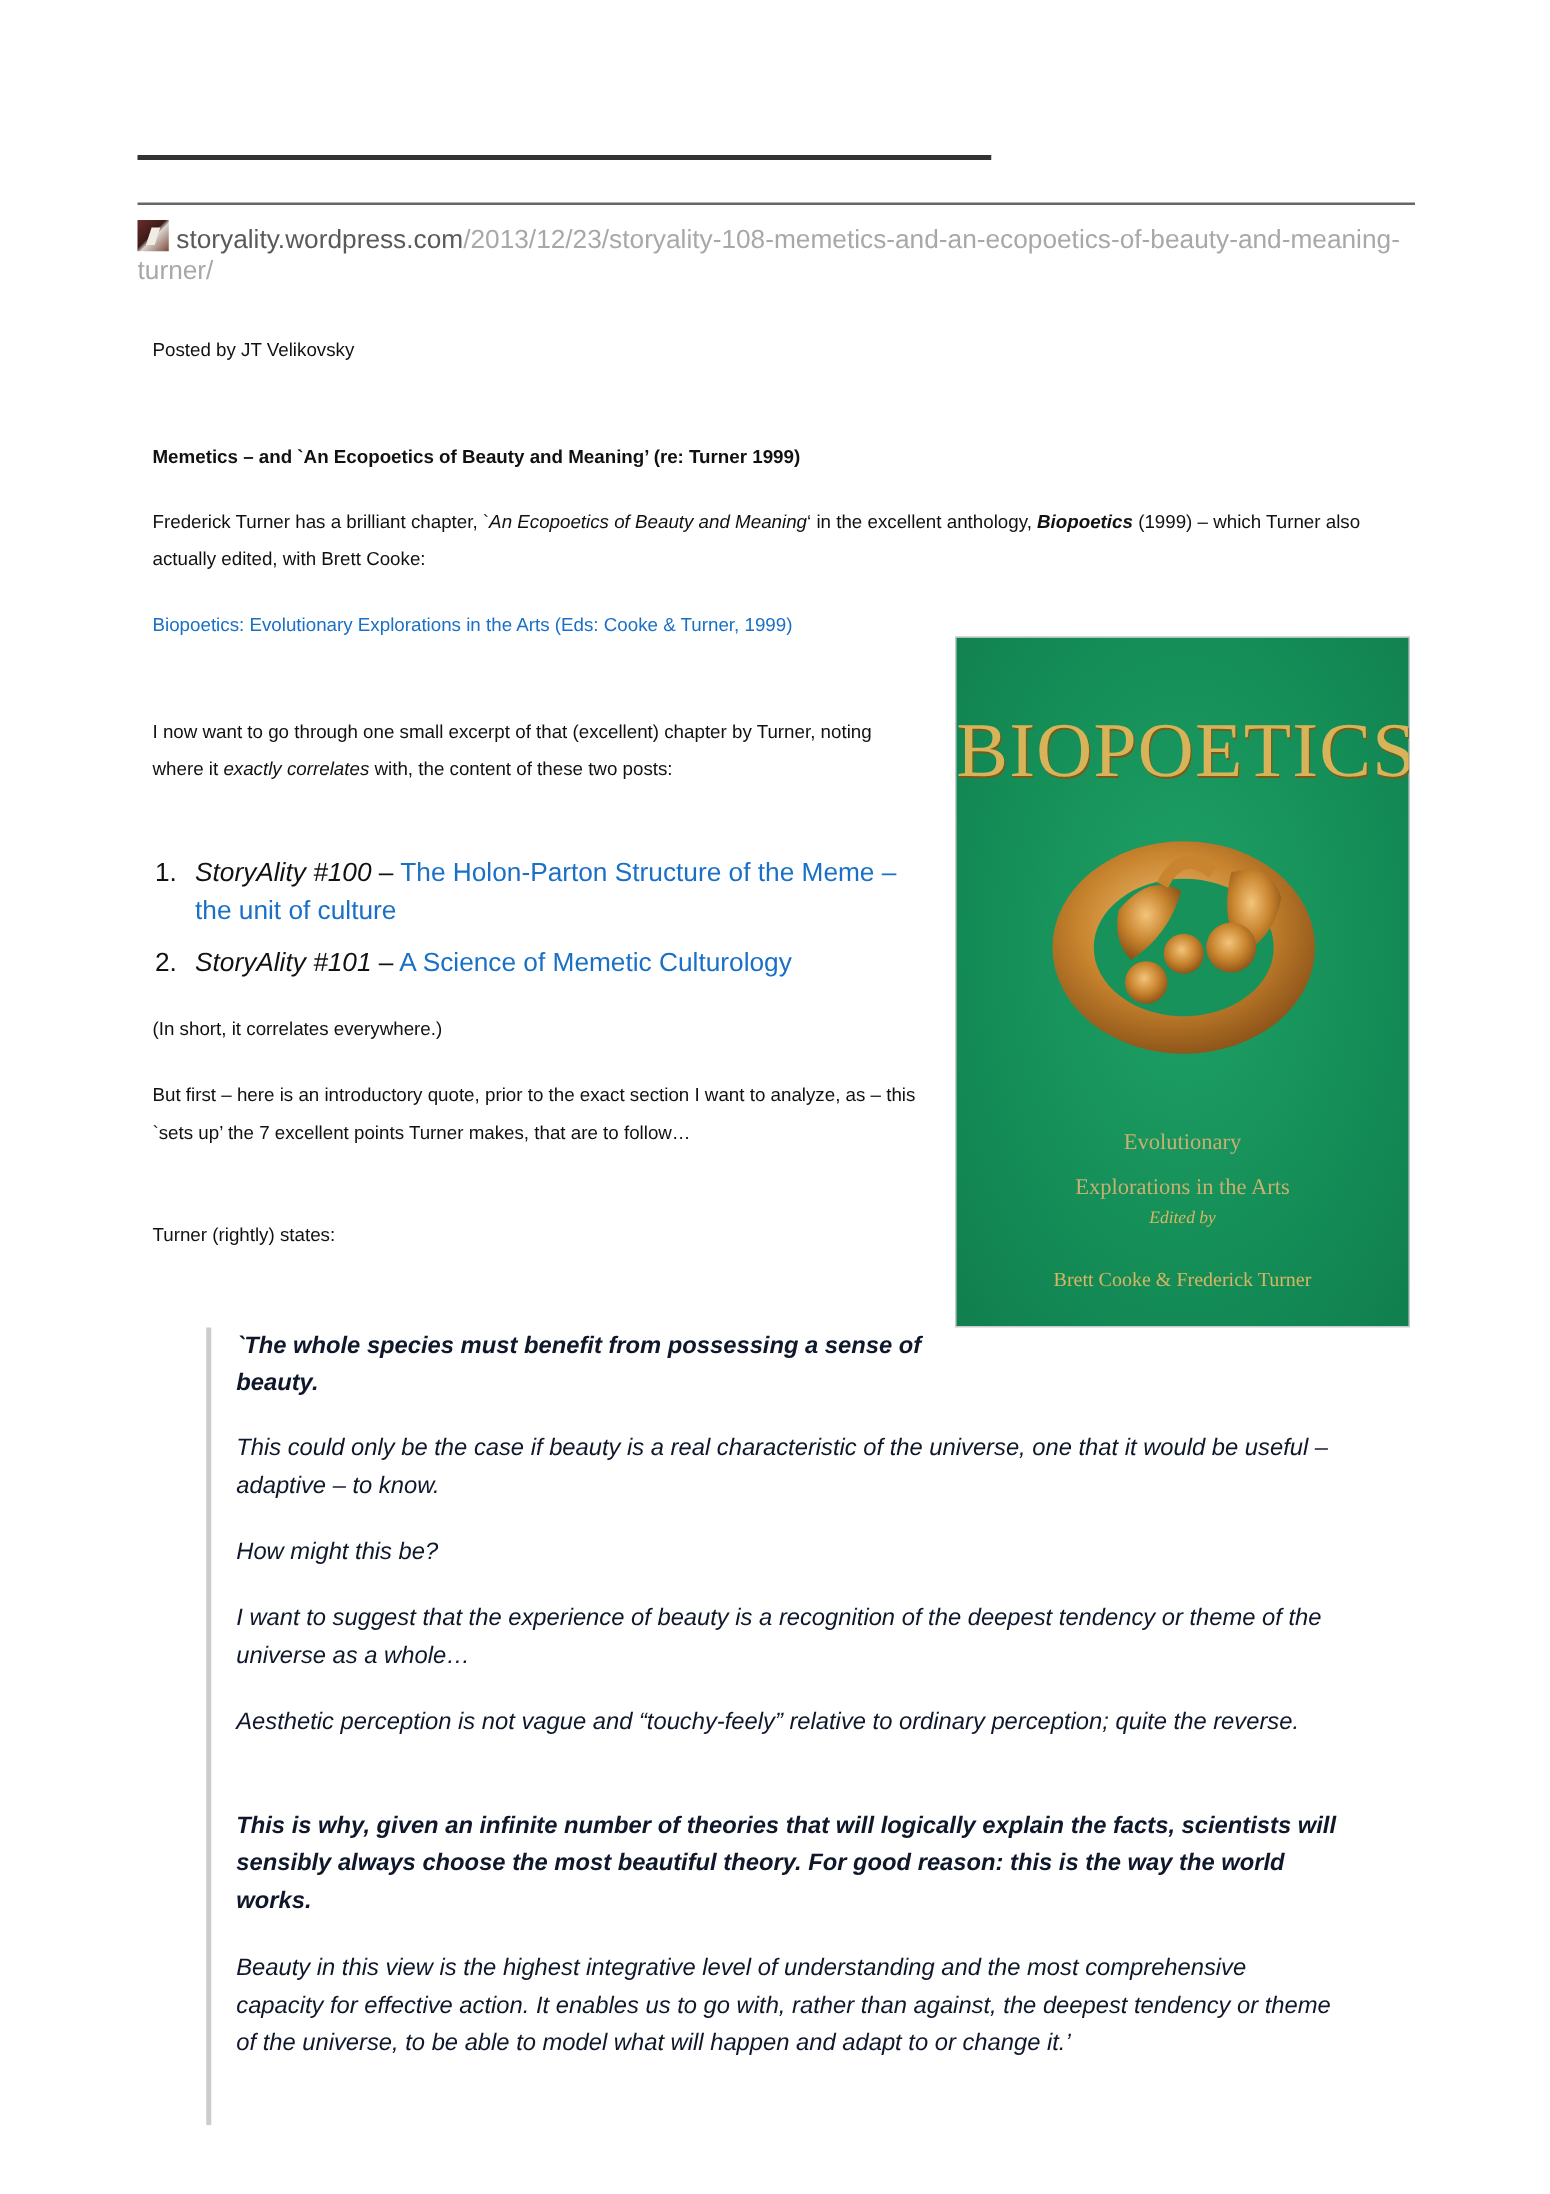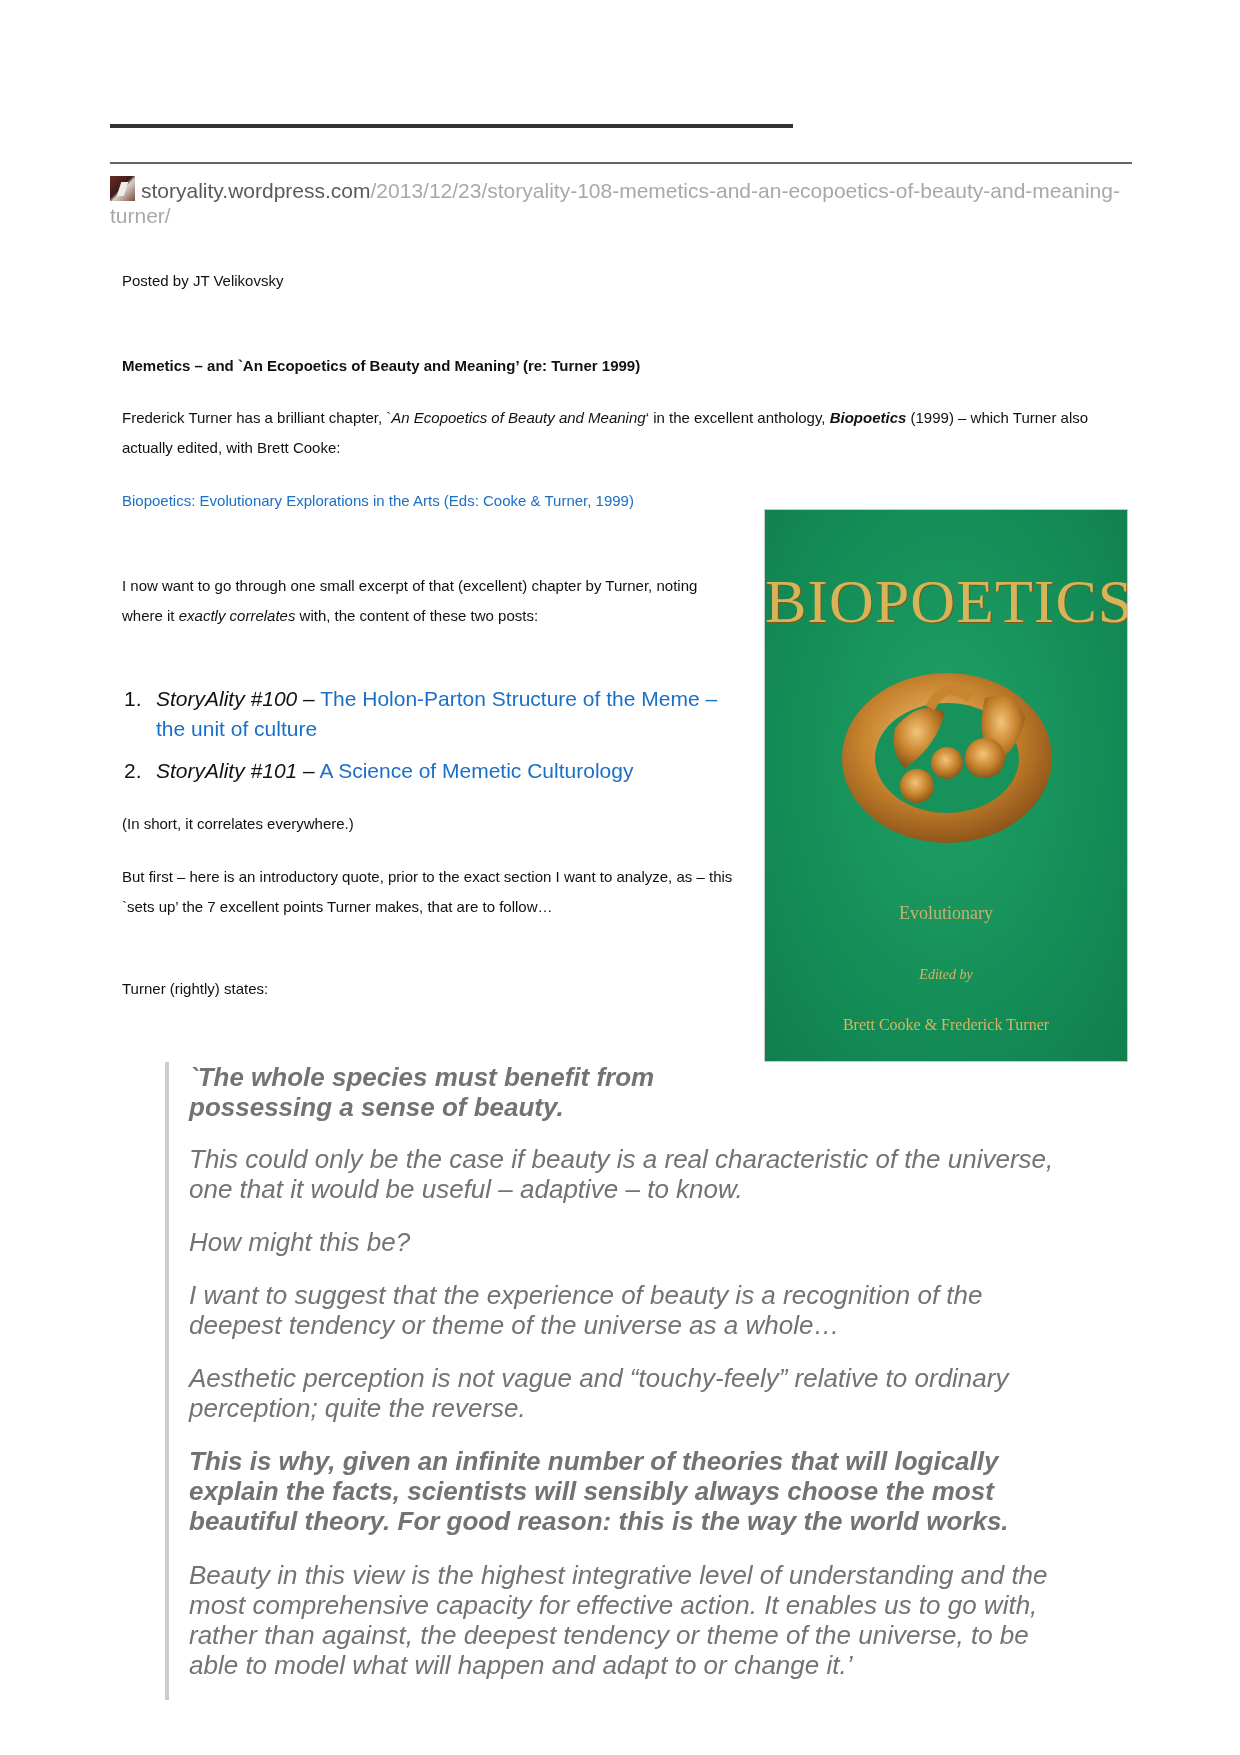--- a/index.html
+++ b/index.html
@@ -40,21 +40,21 @@
       font-family: "Liberation Serif", serif; font-size: 62px; letter-spacing: 1px; color: #d7b45a;
       text-shadow: 1px 1px 0 #7a5a1a; }
     .medallion { position: absolute; left: 70px; top: 148px; width: 225px; height: 190px; }
     .cover-sub { position: absolute; left: 0; width: 100%; text-align: center; font-family: "Liberation Serif", serif; font-size: 18px; color: #c9b070; line-height: 36px; }
     .cover-sub1 { top: 385px; }
     .cover-sub2 { top: 421px; }
     .cover-edited { position: absolute; left: 0; width: 100%; top: 457px; text-align: center; font-family: "Liberation Serif", serif; font-style: italic; font-size: 14px; color: #d5b662; }
     .cover-editors { position: absolute; left: 0; width: 100%; top: 506px; text-align: center; font-family: "Liberation Serif", serif; font-size: 16px; color: #d5b662; }
 
     .quote { position: absolute; left: 165px; top: 1062px; width: 900px; height: 638px; border-left: 4px solid #cccccc; }
-    .q { position: absolute; left: 20px; margin: 0; font-size: 26px; line-height: 30px; color: #737373; font-style: italic; }
+    .q { position: absolute; left: 20px; margin: 0; font-size: 19px; line-height: 30px; color: #0f172a; font-style: italic; }
     .q.bold { font-weight: bold; }
     .q1 { top: 0; width: 560px; }
     .q2 { top: 82px; width: 880px; }
     .q3 { top: 165px; }
     .q4 { top: 218px; width: 880px; }
     .q5 { top: 301px; width: 880px; }
     .q6 { top: 384px; width: 880px; }
     .q7 { top: 498px; width: 880px; }
   </style>
 </head>
@@ -103,20 +103,21 @@
     <ellipse cx="112" cy="100" rx="105" ry="85" fill="url(#gold)"></ellipse>
     <ellipse cx="112" cy="100" rx="72" ry="55" fill="#17925a"></ellipse>
     <path d="M60 70 Q85 40 110 55 Q100 90 70 110 Q55 95 60 70 Z" fill="url(#gold)"></path>
     <path d="M150 40 Q180 30 190 60 Q185 90 160 105 Q140 80 150 40 Z" fill="url(#gold)"></path>
     <circle cx="112" cy="105" r="16" fill="url(#gold)"></circle>
     <circle cx="150" cy="100" r="20" fill="url(#gold)"></circle>
     <circle cx="82" cy="128" r="17" fill="url(#gold)"></circle>
     <path d="M95 50 Q110 20 135 40" stroke="#c8842e" stroke-width="10" fill="none"></path>
   </svg>
   <div class="cover-sub cover-sub1">Evolutionary</div>
+  <div class="cover-sub cover-sub2">Explorations in the Arts</div>
   <div class="cover-edited">Edited by</div>
   <div class="cover-editors">Brett Cooke &amp; Frederick Turner</div>
 </div>
 
 <div class="quote">
   <p class="q bold q1">`The whole species must benefit from possessing a sense of beauty.</p>
   <p class="q q2">This could only be the case if beauty is a real characteristic of the universe, one that it would be useful – adaptive – to know.</p>
   <p class="q q3">How might this be?</p>
   <p class="q q4">I want to suggest that the experience of beauty is a recognition of the deepest tendency or theme of the universe as a whole…</p>
   <p class="q q5">Aesthetic perception is not vague and “touchy-feely” relative to ordinary perception; quite the reverse.</p>

